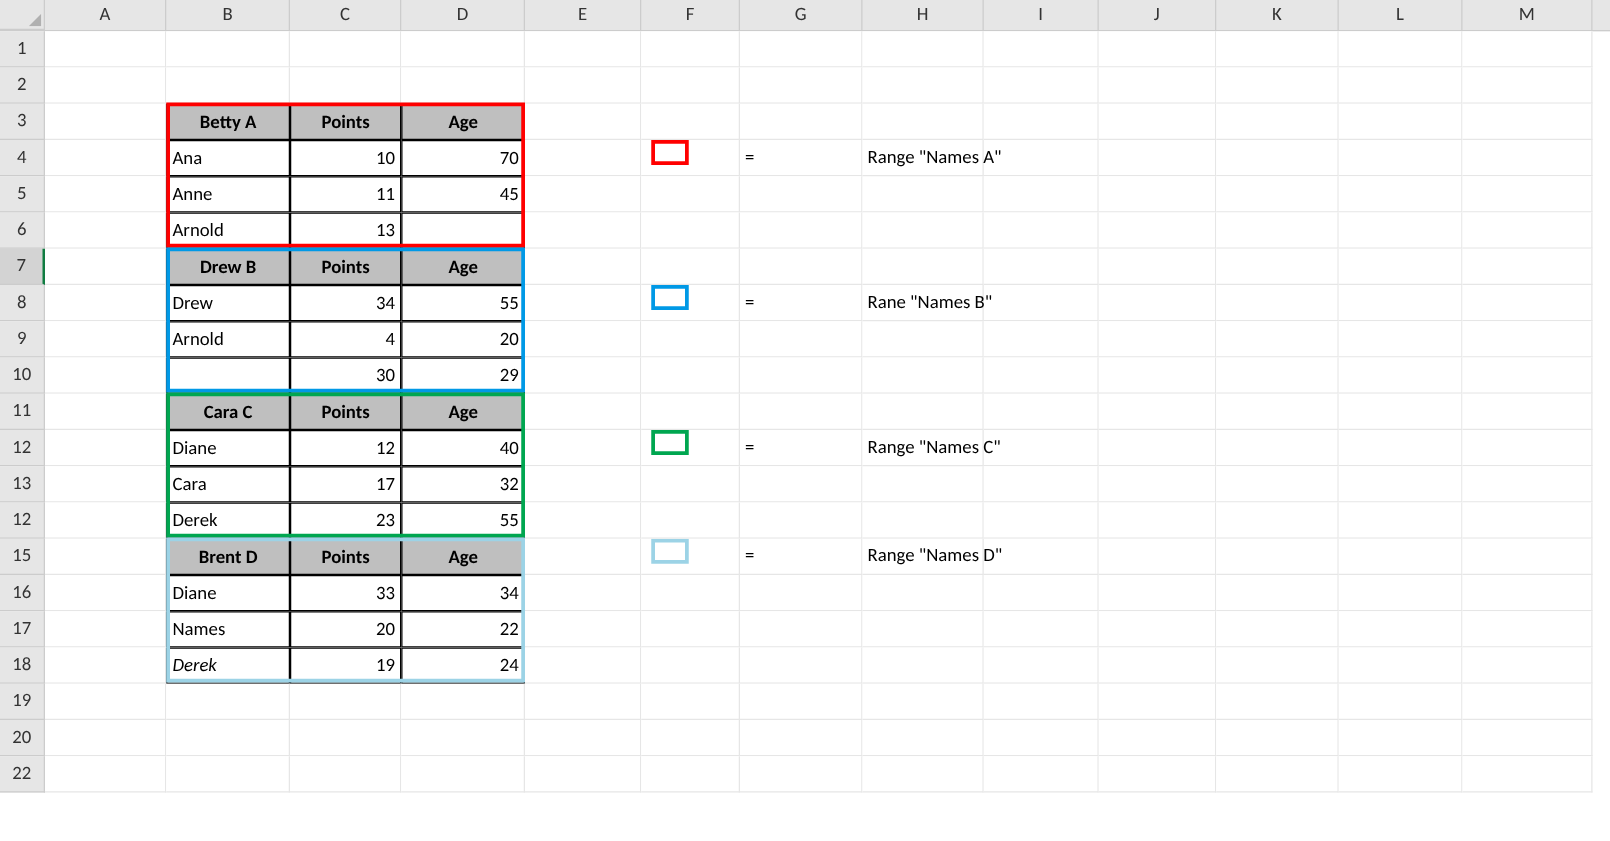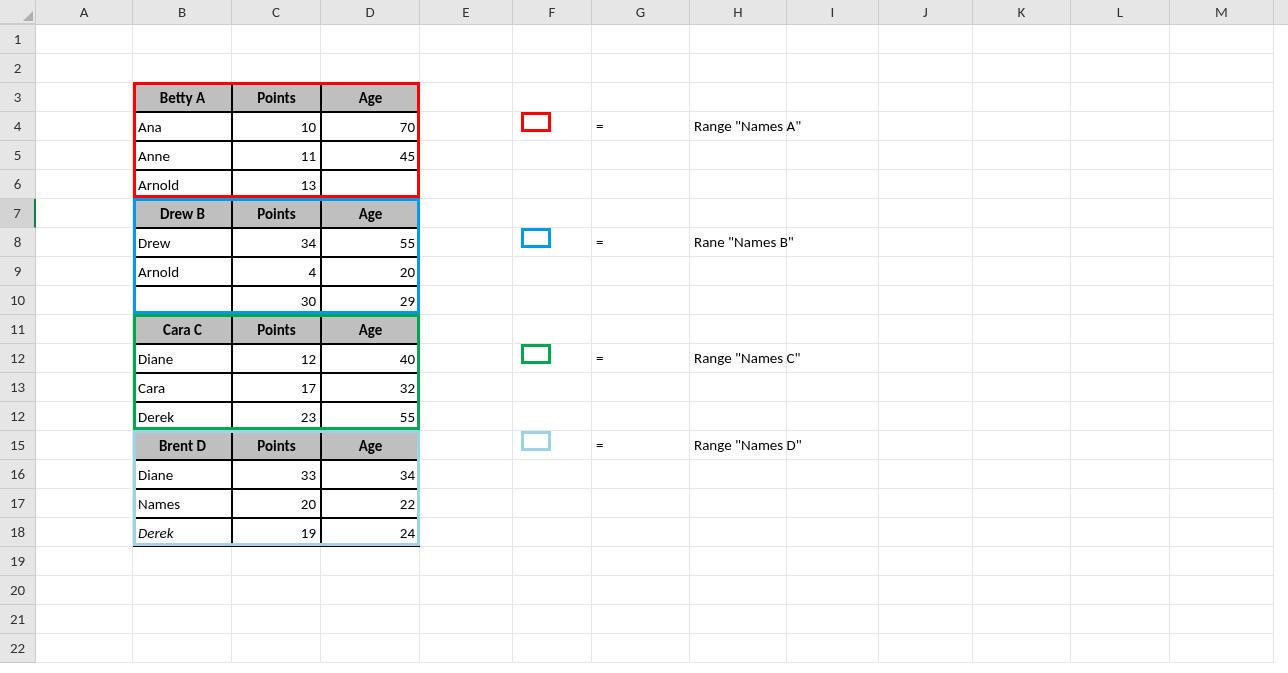--- a/index.html
+++ b/index.html
@@ -429,36 +429,20 @@
         <div class="cell" style="width: 79px;"></div>
         <div class="cell" style="width: 98px;"></div>
         <div class="cell" style="width: 97px;"></div>
         <div class="cell" style="width: 92px;"></div>
         <div class="cell" style="width: 94px;"></div>
         <div class="cell" style="width: 98px;"></div>
         <div class="cell" style="width: 99px;"></div>
         <div class="cell" style="width: 104px;"></div>
       </div>
       <div class="row">
-        <div class="row-h">21</div>
-        <div class="cell" style="width: 97px;"></div>
-        <div class="cell" style="width: 99px;"></div>
-        <div class="cell" style="width: 89px;"></div>
-        <div class="cell" style="width: 99px;"></div>
-        <div class="cell" style="width: 93px;"></div>
-        <div class="cell" style="width: 79px;"></div>
-        <div class="cell" style="width: 98px;"></div>
-        <div class="cell" style="width: 97px;"></div>
-        <div class="cell" style="width: 92px;"></div>
-        <div class="cell" style="width: 94px;"></div>
-        <div class="cell" style="width: 98px;"></div>
-        <div class="cell" style="width: 99px;"></div>
-        <div class="cell" style="width: 104px;"></div>
-      </div>
-      <div class="row">
         <div class="row-h">22</div>
         <div class="cell" style="width: 97px;"></div>
         <div class="cell" style="width: 99px;"></div>
         <div class="cell" style="width: 89px;"></div>
         <div class="cell" style="width: 99px;"></div>
         <div class="cell" style="width: 93px;"></div>
         <div class="cell" style="width: 79px;"></div>
         <div class="cell" style="width: 98px;"></div>
         <div class="cell" style="width: 97px;"></div>
         <div class="cell" style="width: 92px;"></div>

